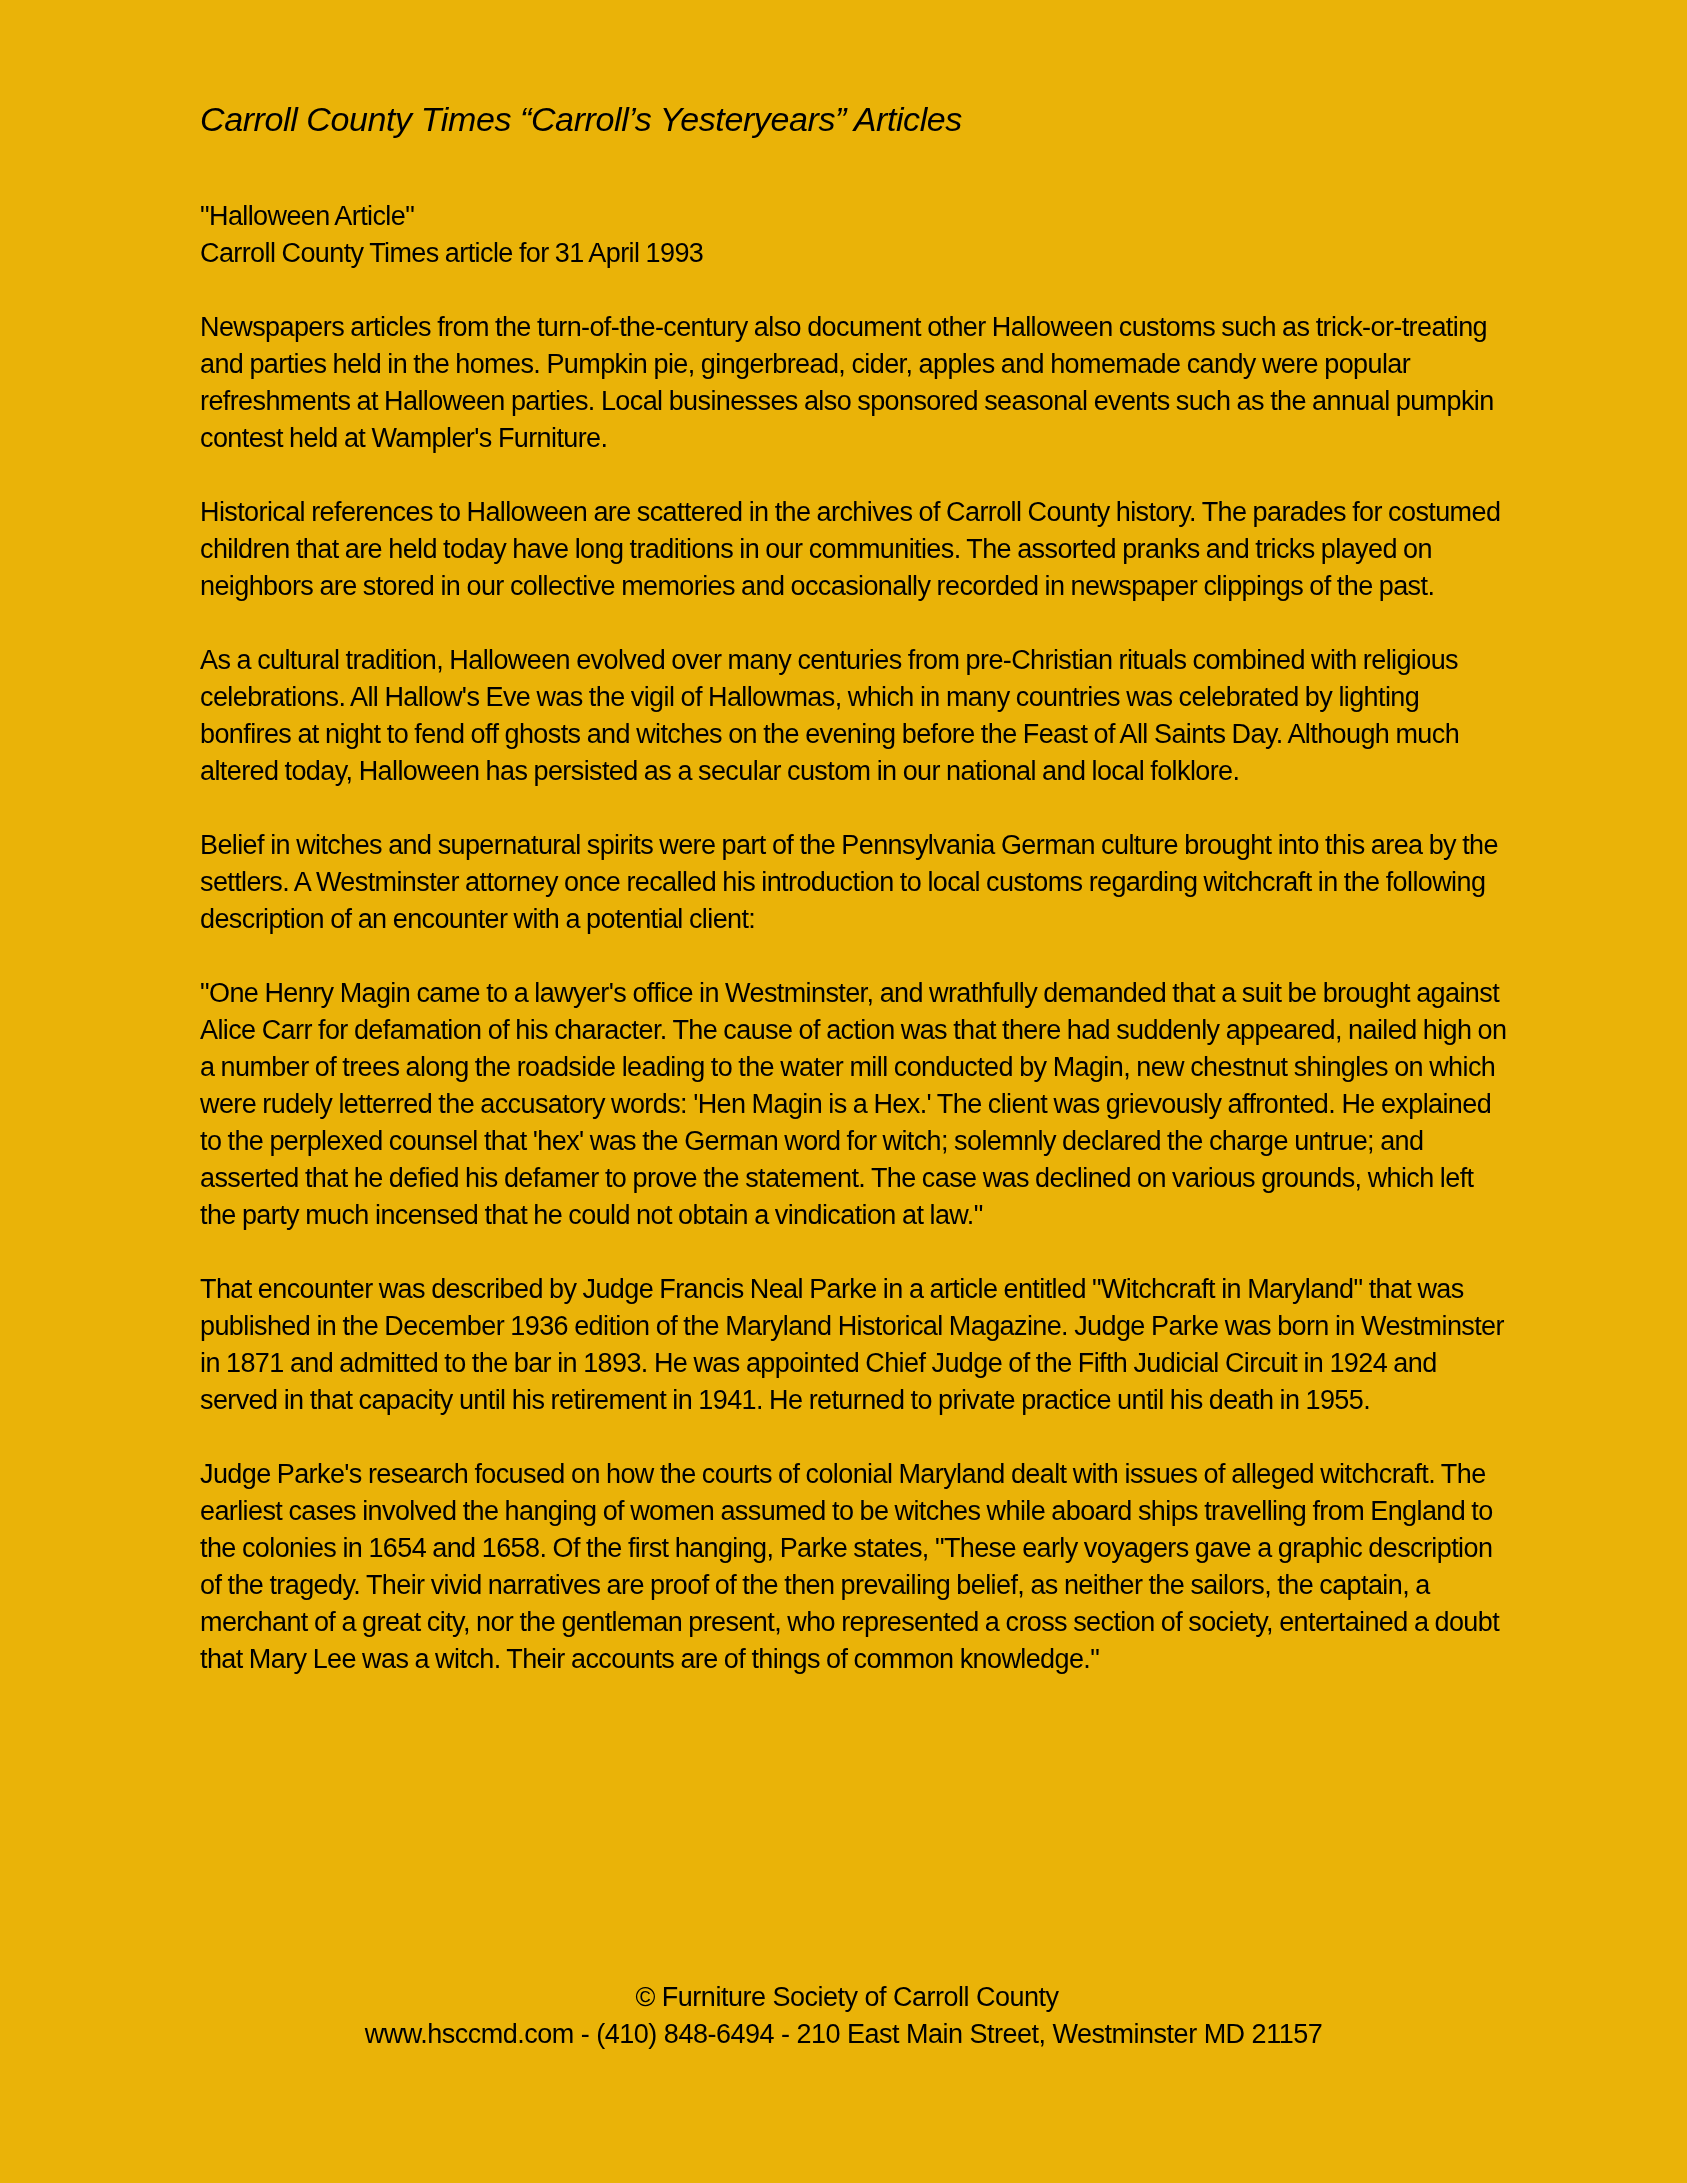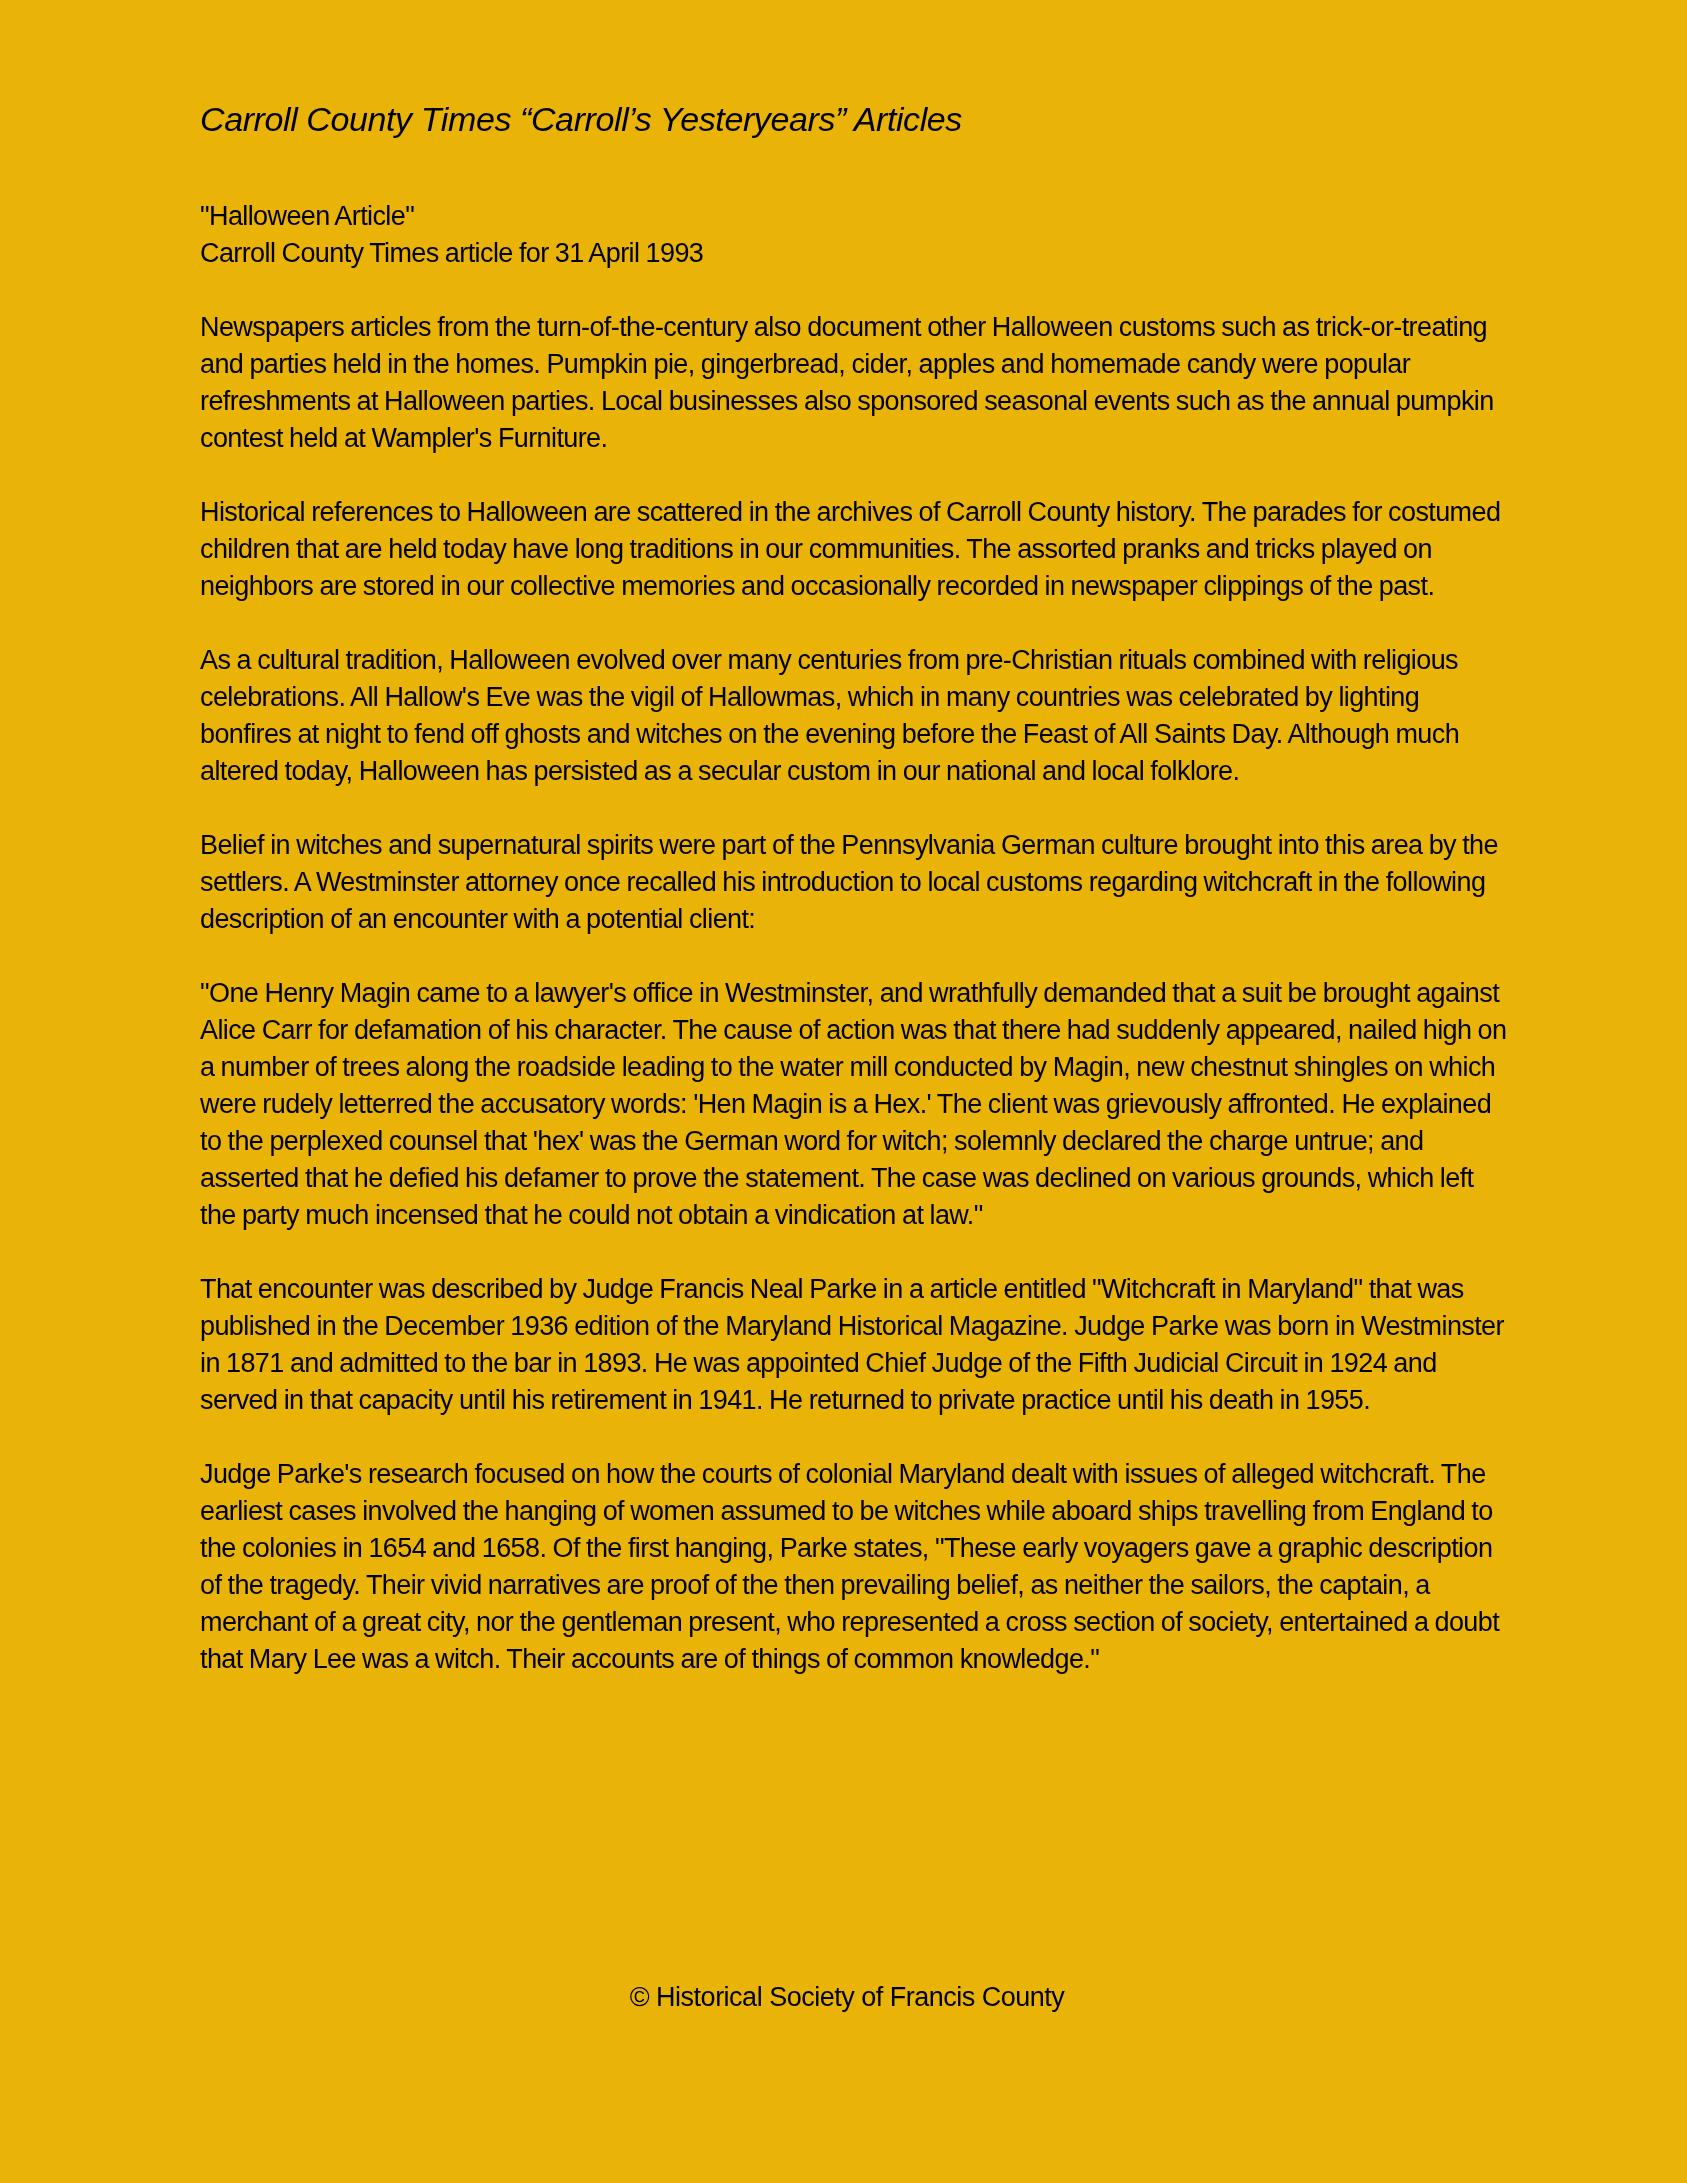--- a/index.html
+++ b/index.html
@@ -87,17 +87,18 @@
     <p class="para">Newspapers articles from the turn-of-the-century also document other Halloween customs such as trick-or-treating and parties held in the homes. Pumpkin pie, gingerbread, cider, apples and homemade candy were popular refreshments at Halloween parties. Local businesses also sponsored seasonal events such as the annual pumpkin contest held at Wampler's Furniture.</p>
     <p class="para">Historical references to Halloween are scattered in the archives of Carroll County history. The parades for costumed children that are held today have long traditions in our communities. The assorted pranks and tricks played on neighbors are stored in our collective memories and occasionally recorded in newspaper clippings of the past.</p>
     <p class="para">As a cultural tradition, Halloween evolved over many centuries from pre-Christian rituals combined with religious celebrations. All Hallow's Eve was the vigil of Hallowmas, which in many countries was celebrated by lighting bonfires at night to fend off ghosts and witches on the evening before the Feast of All Saints Day. Although much altered today, Halloween has persisted as a secular custom in our national and local folklore.</p>
     <p class="para">Belief in witches and supernatural spirits were part of the Pennsylvania German culture brought into this area by the settlers. A Westminster attorney once recalled his introduction to local customs regarding witchcraft in the following description of an encounter with a potential client:</p>
     <p class="para">"One Henry Magin came to a lawyer's office in Westminster, and wrathfully demanded that a suit be brought against Alice Carr for defamation of his character. The cause of action was that there had suddenly appeared, nailed high on a number of trees along the roadside leading to the water mill conducted by Magin, new chestnut shingles on which were rudely letterred the accusatory words: 'Hen Magin is a Hex.' The client was grievously affronted. He explained to the perplexed counsel that 'hex' was the German word for witch; solemnly declared the charge untrue; and asserted that he defied his defamer to prove the statement. The case was declined on various grounds, which left the party much incensed that he could not obtain a vindication at law."</p>
     <p class="para">That encounter was described by Judge Francis Neal Parke in a article entitled "Witchcraft in Maryland" that was published in the December 1936 edition of the Maryland Historical Magazine. Judge Parke was born in Westminster in 1871 and admitted to the bar in 1893. He was appointed Chief Judge of the Fifth Judicial Circuit in 1924 and served in that capacity until his retirement in 1941. He returned to private practice until his death in 1955.</p>
     <p class="para">Judge Parke's research focused on how the courts of colonial Maryland dealt with issues of alleged witchcraft. The earliest cases involved the hanging of women assumed to be witches while aboard ships travelling from England to the colonies in 1654 and 1658. Of the first hanging, Parke states, "These early voyagers gave a graphic description of the tragedy. Their vivid narratives are proof of the then prevailing belief, as neither the sailors, the captain, a merchant of a great city, nor the gentleman present, who represented a cross section of society, entertained a doubt that Mary Lee was a witch. Their accounts are of things of common knowledge."</p>
   </div>
 
   <div class="footer">
-    <span class="footer-line copyright">© Historical Society of Francis County</span>
+    <span class="footer-line copyright">© Furniture Society of Carroll County</span>
+    <span class="footer-line">www.hsccmd.com - (410) 848-6494 - 210 East Main Street, Westminster MD 21157</span>
   </div>
 
 </div>
 
 
 </body></html>

